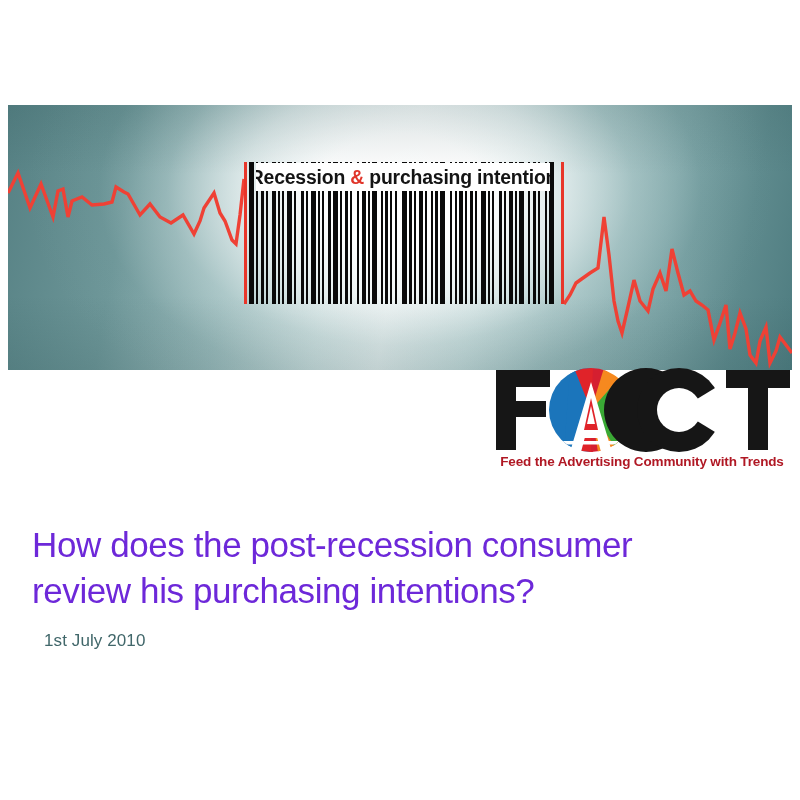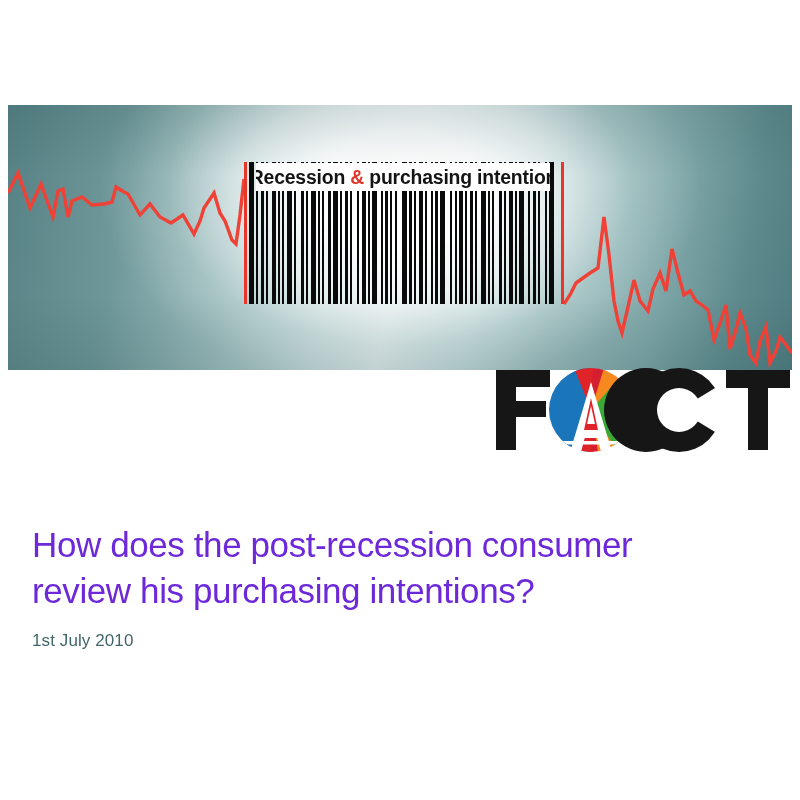--- a/index.html
+++ b/index.html
@@ -164,21 +164,21 @@
     font-family: "Liberation Sans", sans-serif;
     font-size: 35px;
     font-weight: normal;
     line-height: 1.30;
     color: #6d28d9;
     letter-spacing: -0.4px;
     margin: 0;
     white-space: pre-line;
   }
   #deck-date {
-    margin: 18px 0 0 0;
+    margin: 18px 0 0 12px;
     font-family: "Liberation Sans", sans-serif;
     font-size: 17px;
     font-weight: normal;
     color: #41676a;
     letter-spacing: 0.1px;
   }
 </style>
 </head>
 <body>
 
@@ -301,19 +301,20 @@
 
     <path fill="#161616" d="M196,42 A42,42 0 1 0 196,42.001 Z
              M196,42 A23,23 0 1 1 196,41.999 Z"></path>
     <circle cx="187" cy="42" r="42" fill="#161616"></circle>
     <circle cx="187" cy="42" r="22" fill="#ffffff"></circle>
     <polygon points="187,42 246,6 246,78" fill="#ffffff"></polygon>
 
     <path fill="#161616" d="M234,2 L298,2 L298,20 L276,20 L276,82 L256,82 L256,20 L234,20 Z"></path>
   </svg>
 
+  <div id="fact-tagline">Feed the Advertising Community with Trends</div>
 </div>
 
 <div id="title-block">
   <h1 id="deck-title">How does the post-recession consumer
 review his purchasing intentions?</h1>
   <div id="deck-date">1st July 2010</div>
 </div>
 
 </body></html>

